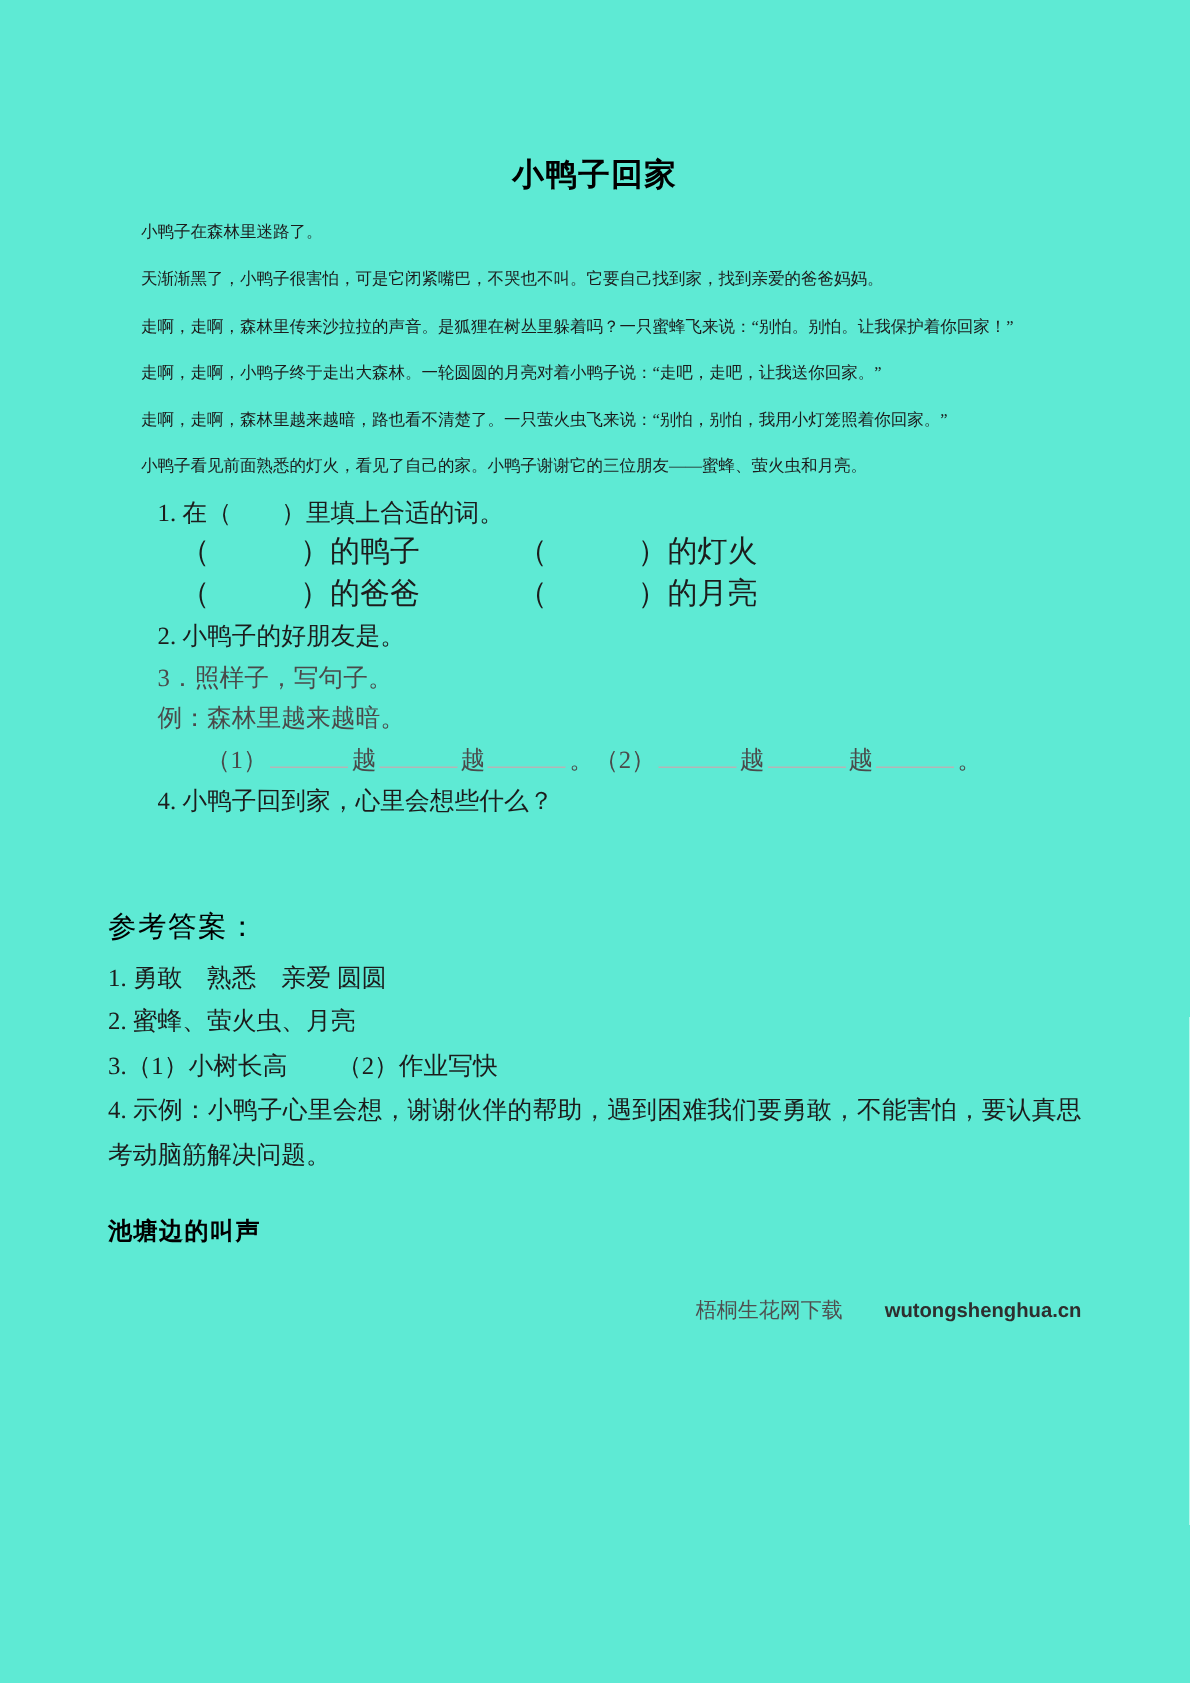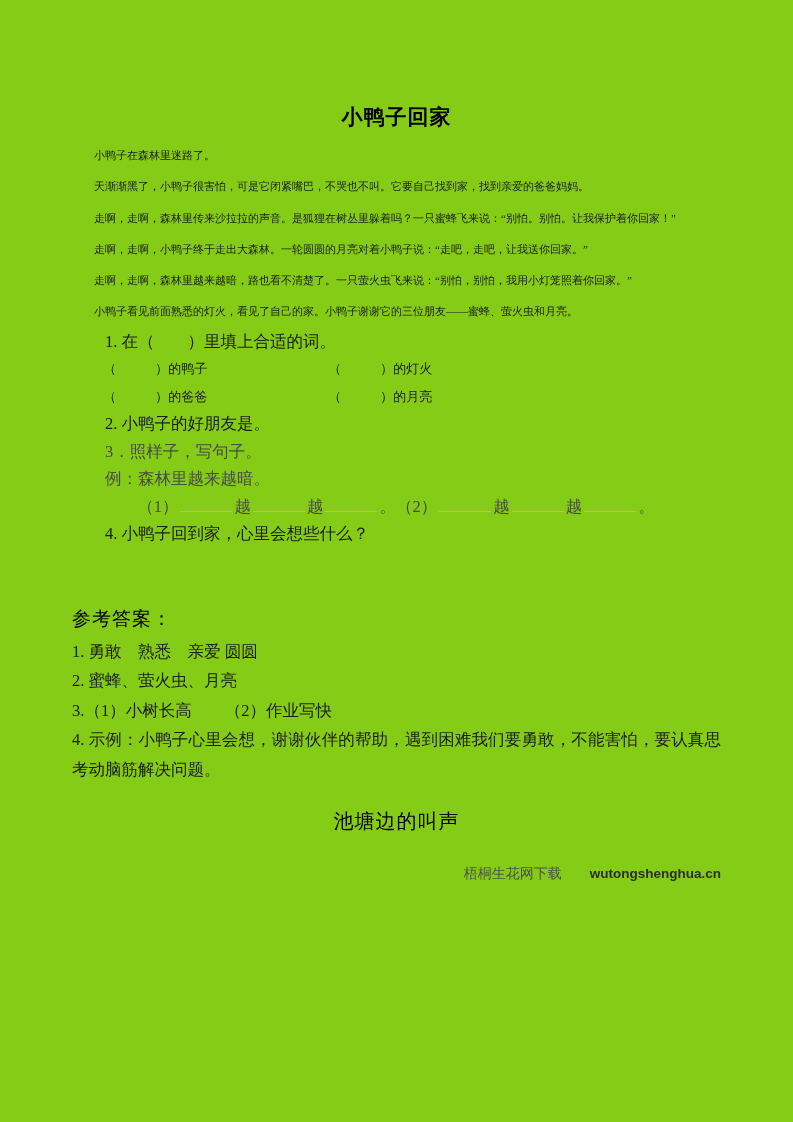--- a/index.html
+++ b/index.html
@@ -3,21 +3,21 @@
 <meta charset="utf-8">
 <style>
   :root{
     --text:#1c1c1c;
     --muted:#4a4a4a;
     --blank:#b5b5b5;
     --heading:#000000;
   }
   html,body{margin:0;padding:0;background:#ffffff;}
   .page{
-    width:793px;height:1122px;background:#84cc16;
+    width:793px;height:1122px;background:#5eead4;
     box-sizing:border-box;padding:0 72px;overflow:hidden;
     font-family:"Liberation Serif","DejaVu Serif",serif;
     color:var(--text);
   }
   .doc-title{
     margin:0 0 10px 0;padding-top:104px;
     text-align:center;
     font-family:"Liberation Sans","DejaVu Sans",sans-serif;
     font-weight:700;font-size:21px;line-height:26px;
     color:var(--heading);letter-spacing:1px;
@@ -25,21 +25,21 @@
   .article p{
     margin:0;font-size:11px;line-height:31.3px;
     text-indent:2em;text-align:justify;
   }
   .questions{margin-top:0;}
   .questions .qline{
     margin:0;font-size:16.5px;line-height:27.5px;
     text-indent:2em;
   }
   .q1-row{
-    margin:0;font-size:13px;line-height:27.5px;
+    margin:0;font-size:20px;line-height:27.5px;
     padding-left:2.4em;
   }
   .q1-left{display:inline-block;width:225px;}
   .muted{
     color:var(--muted);
     font-family:"Liberation Serif","DejaVu Serif",serif;
   }
   .fill-line{text-indent:0;padding-left:1.95em;}
   .blank{
     display:inline-block;width:52px;height:14px;
@@ -51,23 +51,23 @@
     margin:16px 0 5px 0;
     font-family:"Liberation Sans","DejaVu Sans",sans-serif;
     font-weight:400;font-size:19px;line-height:26px;
     color:var(--heading);letter-spacing:1px;
   }
   .answers p{
     margin:0;font-size:16.5px;line-height:29.5px;
     text-align:justify;
   }
   .doc-title2{
-    margin:24px 0 0 0;text-align:center;
+    margin:24px 0 0 0;
     font-family:"Liberation Sans","DejaVu Sans",sans-serif;
-    font-weight:400;font-size:20px;line-height:27px;
+    font-weight:700;font-size:16px;line-height:27px;
     color:var(--heading);letter-spacing:1px;
   }
   .footer{
     margin-top:30px;text-align:right;
     font-size:14px;color:#4f4f4f;
   }
   .footer .site-name{margin-right:28px;}
   .footer .site-url{
     font-family:"Liberation Sans","DejaVu Sans",sans-serif;
     font-weight:700;font-size:13.5px;color:#2e2e2e;

